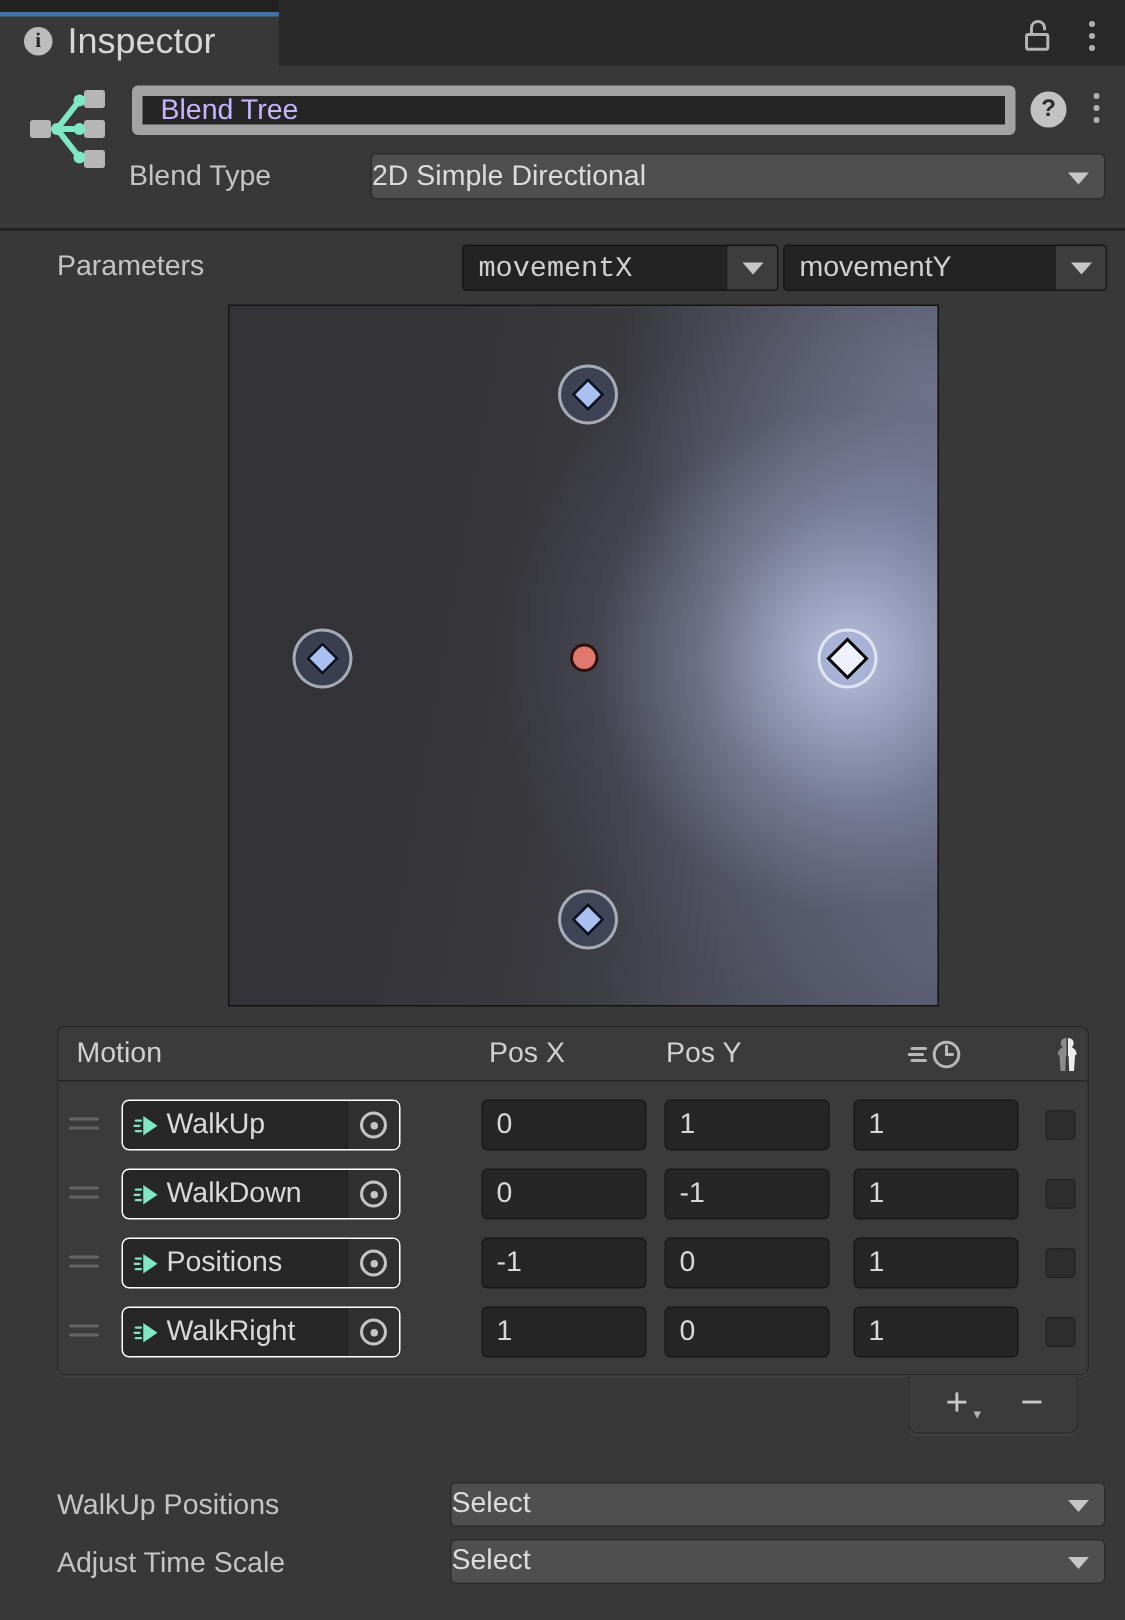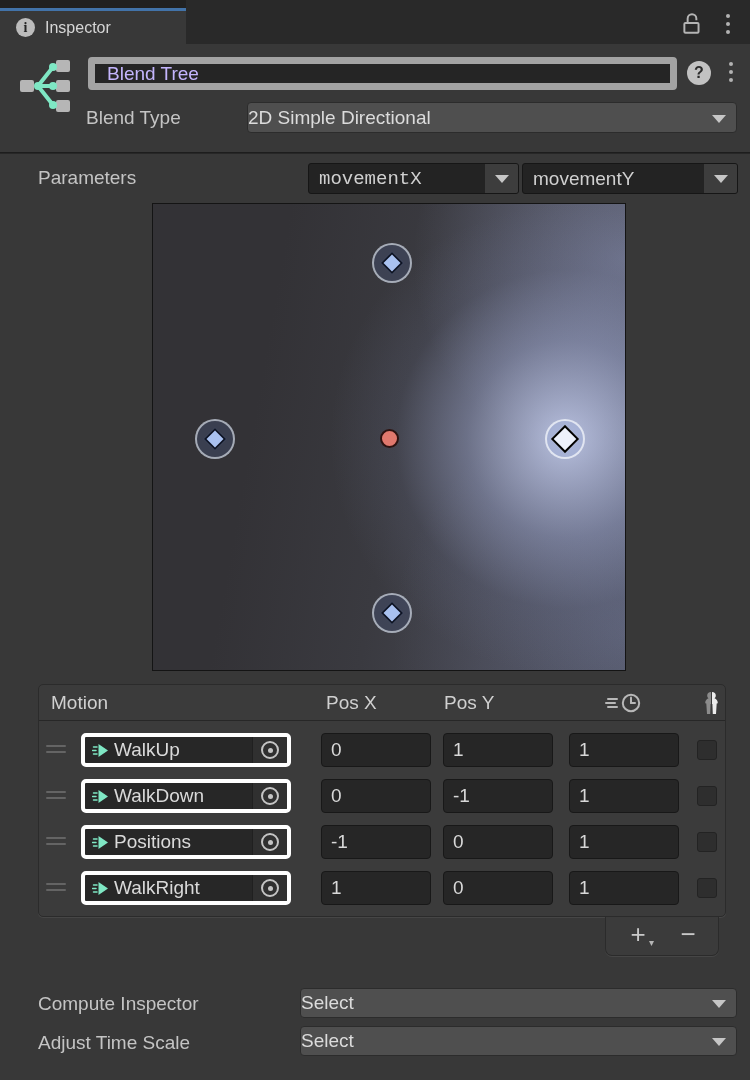--- a/index.html
+++ b/index.html
@@ -13,21 +13,21 @@
   .tabstrip .above-tab{position:absolute;left:0;top:0;width:186px;height:8px;background:#212121;}
   .tab{
     position:absolute;left:0;top:8px;width:186px;height:36px;background:#383838;
     border-top:3px solid #4273a9;box-sizing:border-box;display:flex;align-items:center;
   }
   .info-icon{
     width:19px;height:19px;border-radius:50%;background:#bcbcbc;color:#262626;
     display:flex;align-items:center;justify-content:center;
     font:bold 14px "Liberation Serif",serif;margin-left:16px;flex:0 0 auto;
   }
-  .tab-title{margin-left:10px;font-size:16px;color:#d6d6d6;}
+  .tab-title{margin-left:10px;font-size:24px;color:#d6d6d6;}
   .lock-icon{position:absolute;left:681px;top:11px;width:22px;height:24px;}
   .kebab{position:absolute;width:8px;display:flex;flex-direction:column;align-items:center;gap:4px;}
   .kebab i{width:4px;height:4px;border-radius:50%;background:#b2b2b2;}
   .kebab.tabstrip-kebab{left:724px;top:14px;}
   
   .blendtree-icon{position:absolute;left:17px;top:56px;}
   .name-field{
     position:absolute;left:88px;top:57px;width:589px;height:33px;background:#252525;
     border:7px solid #a3a3a3;border-radius:4px;box-sizing:border-box;
     color:#c4b5fd;font-size:19px;padding:0 12px;outline:none;font-family:inherit;
@@ -103,22 +103,22 @@
   .th{position:absolute;top:7px;font-size:19px;color:#d0d0d0;}
   .th-motion{left:12px;}
   .th-posx{left:287px;}
   .th-posy{left:405px;}
   .th-speed{position:absolute;left:566px;top:7px;}
   .th-mirror{position:absolute;left:661px;top:5px;}
   .trow{position:absolute;left:0;right:0;height:34px;}
   .drag{position:absolute;left:7px;top:12px;width:20px;display:flex;flex-direction:column;gap:4px;}
   .drag i{height:2px;background:#646464;border-radius:1px;}
   .motion-field{
-    position:absolute;left:42px;top:0;width:210px;height:34px;background:#272727;
-    border:4px solid #ffffff;border-radius:5px;box-sizing:border-box;
+    position:absolute;left:42px;top:0;width:186px;height:34px;background:#272727;
+    border:1px solid #ffffff;border-radius:5px;box-sizing:border-box;
     display:flex;align-items:center;overflow:hidden;
   }
   .motion-field .clip-icon{margin-left:7px;flex:0 0 auto;}
   .motion-field .mname{margin-left:5px;font-size:19px;color:#dadada;white-space:nowrap;}
   .picker{
     margin-left:auto;width:34px;height:100%;background:#303030;border-left:1px solid #202020;
     display:flex;align-items:center;justify-content:center;flex:0 0 auto;
   }
   .picker-ring{width:14px;height:14px;border:2px solid #c4c4c4;border-radius:50%;display:flex;align-items:center;justify-content:center;}
   .picker-ring i{width:5px;height:5px;border-radius:50%;background:#c4c4c4;}
@@ -365,21 +365,21 @@
       <span class="cbox"></span>
     </div>
   </div>
 
   <div class="list-footer">
     <span class="btn-add">+</span>
     <span class="add-caret">▾</span>
     <span class="btn-remove">−</span>
   </div>
 
-  <span class="label compute-label">Compute Inspector</span>
+  <span class="label compute-label">WalkUp Positions</span>
   <div class="dd compute-dd">
     <span class="dd-text">Select</span>
     <b class="dd-arrow"></b>
   </div>
   <span class="label adjust-label">Adjust Time Scale</span>
   <div class="dd adjust-dd">
     <span class="dd-text">Select</span>
     <b class="dd-arrow"></b>
   </div>
 

